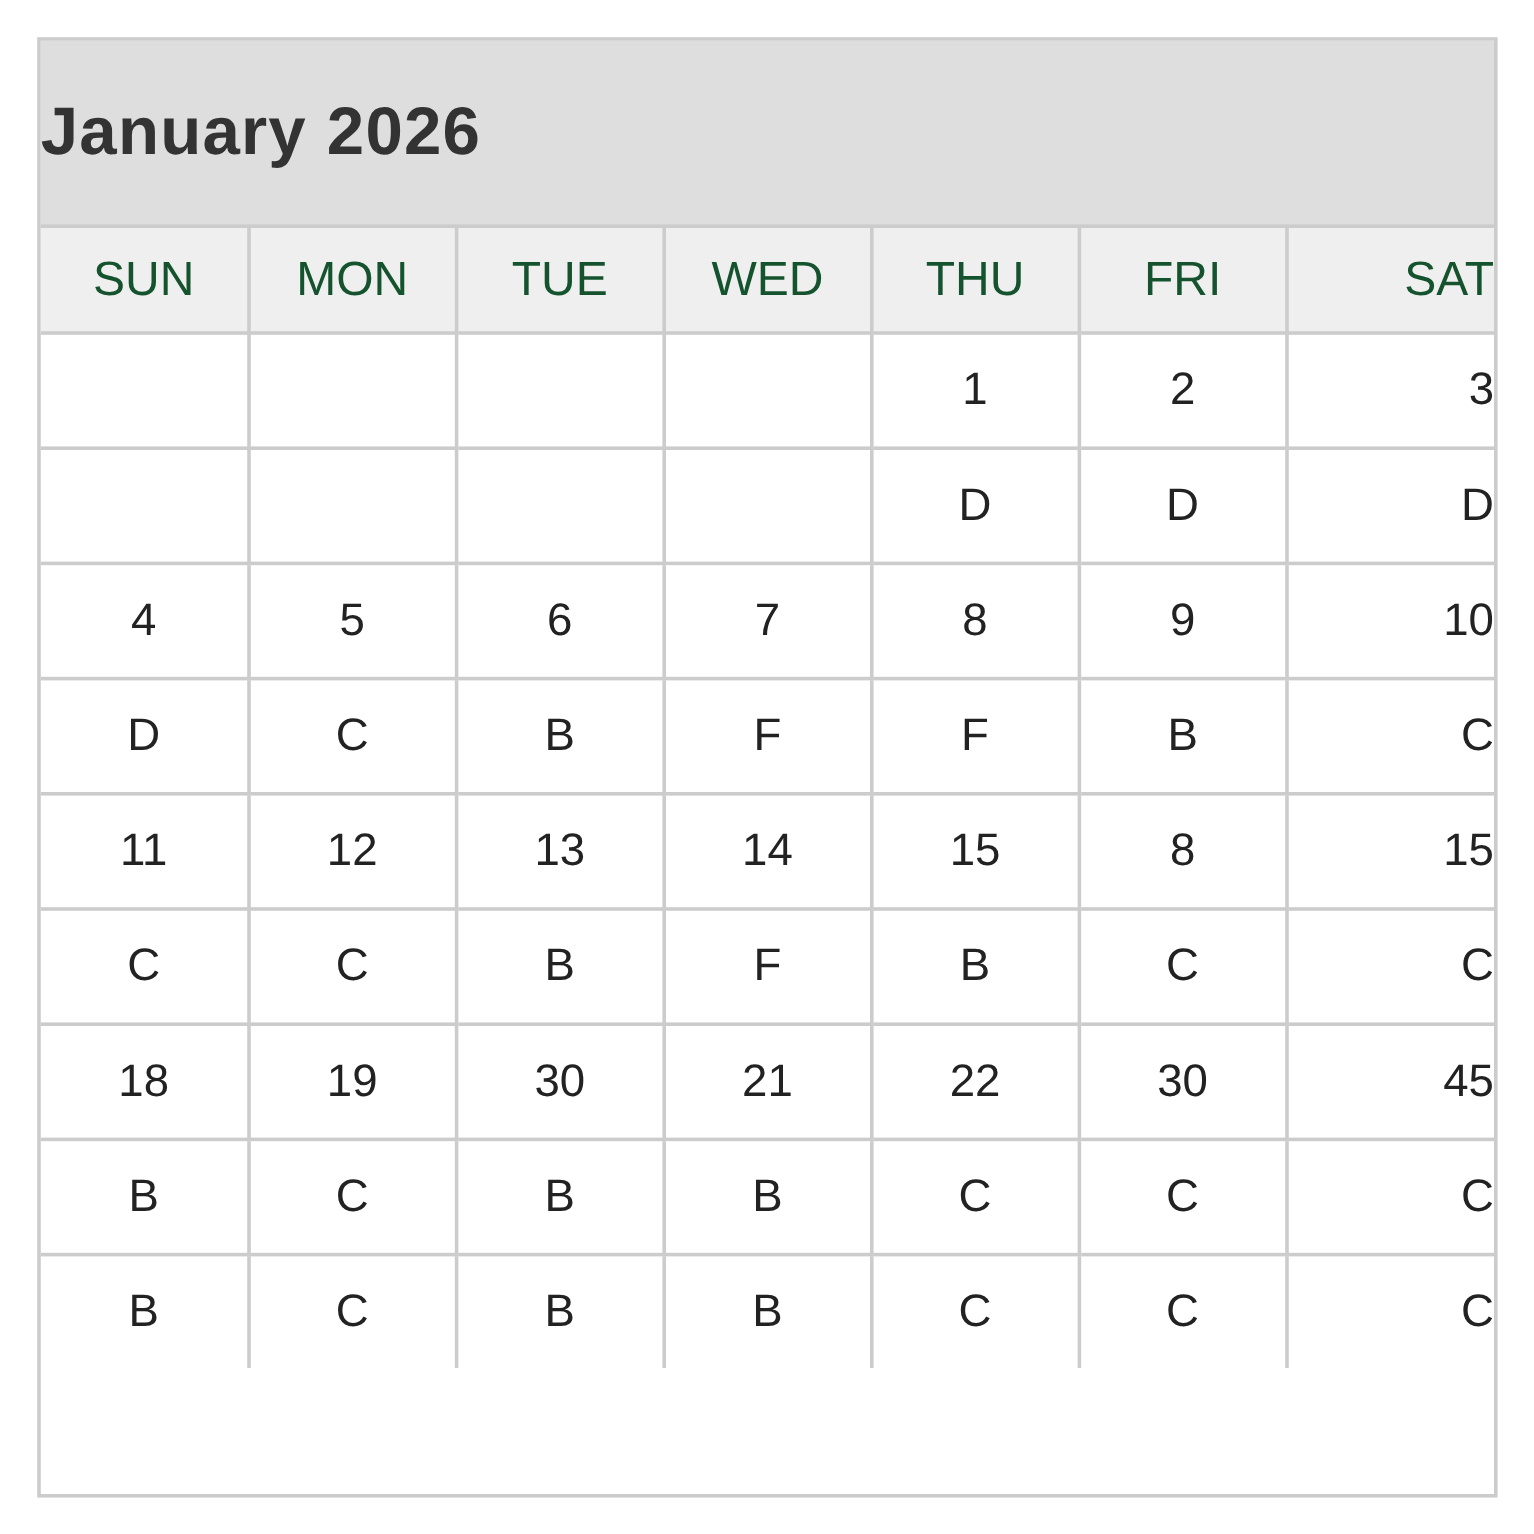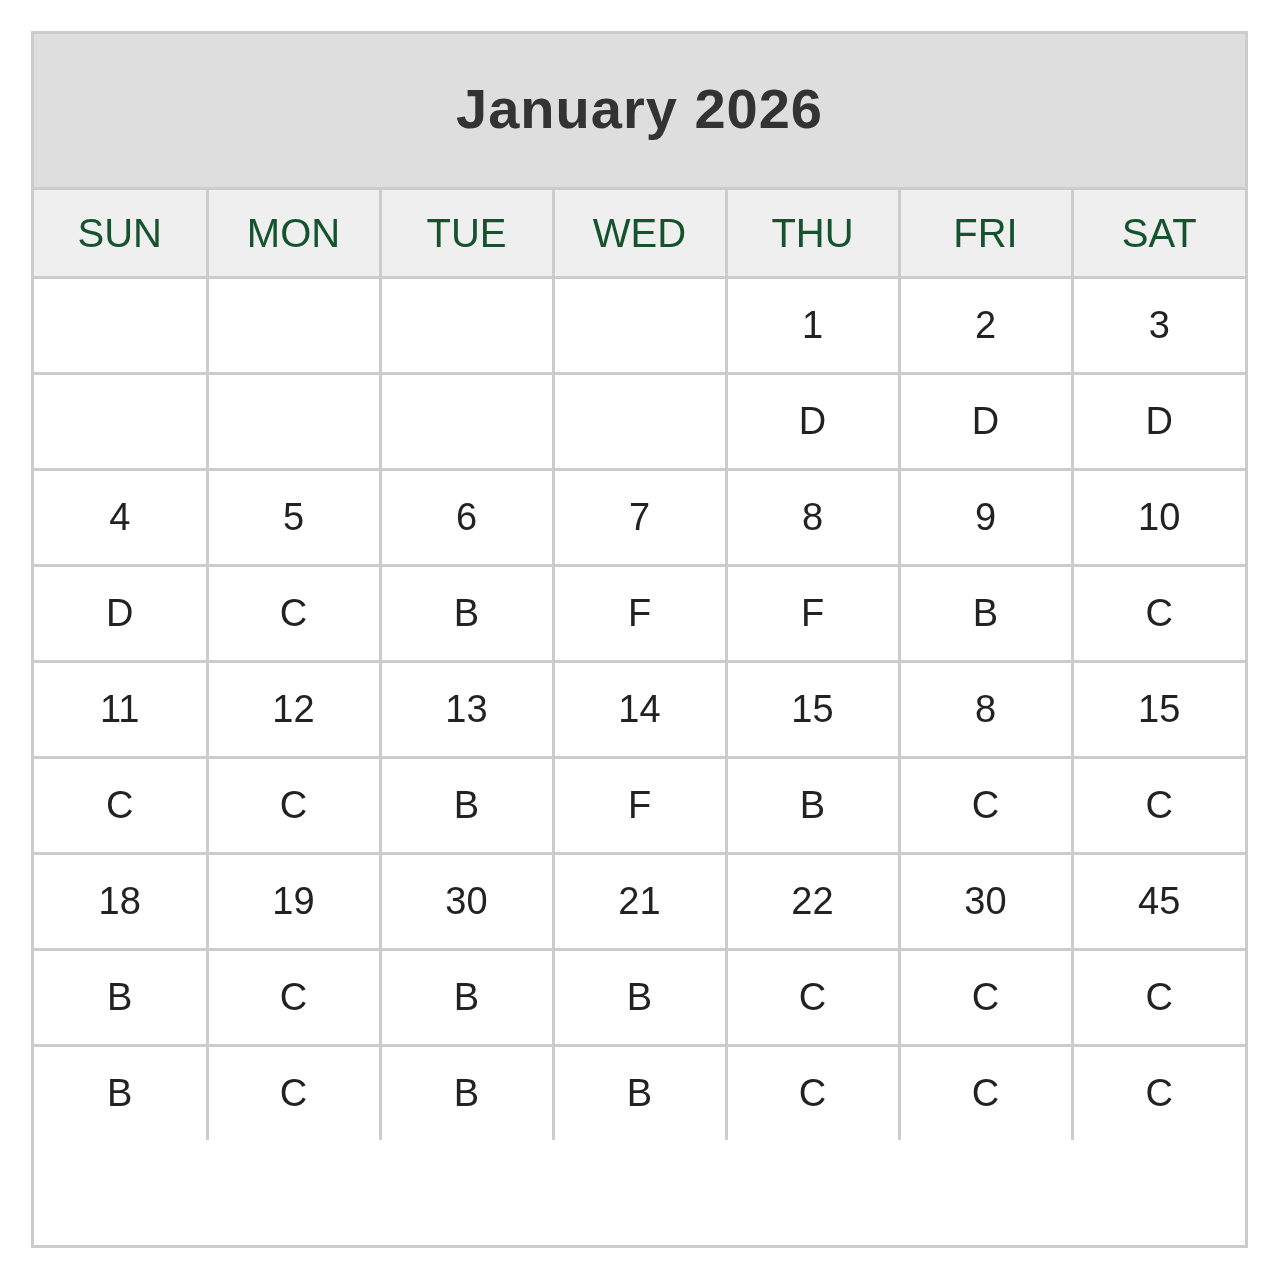--- a/index.html
+++ b/index.html
@@ -22,21 +22,21 @@
       height: 1217px;
       box-sizing: border-box;
       border: 3px solid #cccccc;
       background: #ffffff;
     }
     .title-bar {
       height: 156px;
       background: #dedede;
       display: flex;
       align-items: center;
-      justify-content: center;
+      justify-content: flex-start;
       border-bottom: 3px solid #cccccc;
       box-sizing: border-box;
     }
     .title-bar .title {
       font-size: 56px;
       font-weight: bold;
       color: #333333;
       letter-spacing: 1px;
       margin-top: -4px;
     }
@@ -46,21 +46,21 @@
       table-layout: fixed;
     }
     table.grid th, table.grid td {
       border: 3px solid #cccccc;
       text-align: center;
       vertical-align: middle;
       padding: 0;
     }
     table.grid tr:first-child th { border-top: none; }
     table.grid tr th:first-child, table.grid tr td:first-child { border-left: none; }
-    table.grid tr th:last-child, table.grid tr td:last-child { border-right: none; }
+    table.grid tr th:last-child, table.grid tr td:last-child { border-right: none; text-align: right; }
     table.grid tr:last-child td { border-bottom: none; }
     table.grid th {
       height: 86px;
       background: #efefef;
       font-weight: normal;
       font-size: 40px;
       color: #14532d;
     }
     table.grid td {
       height: 93px;

